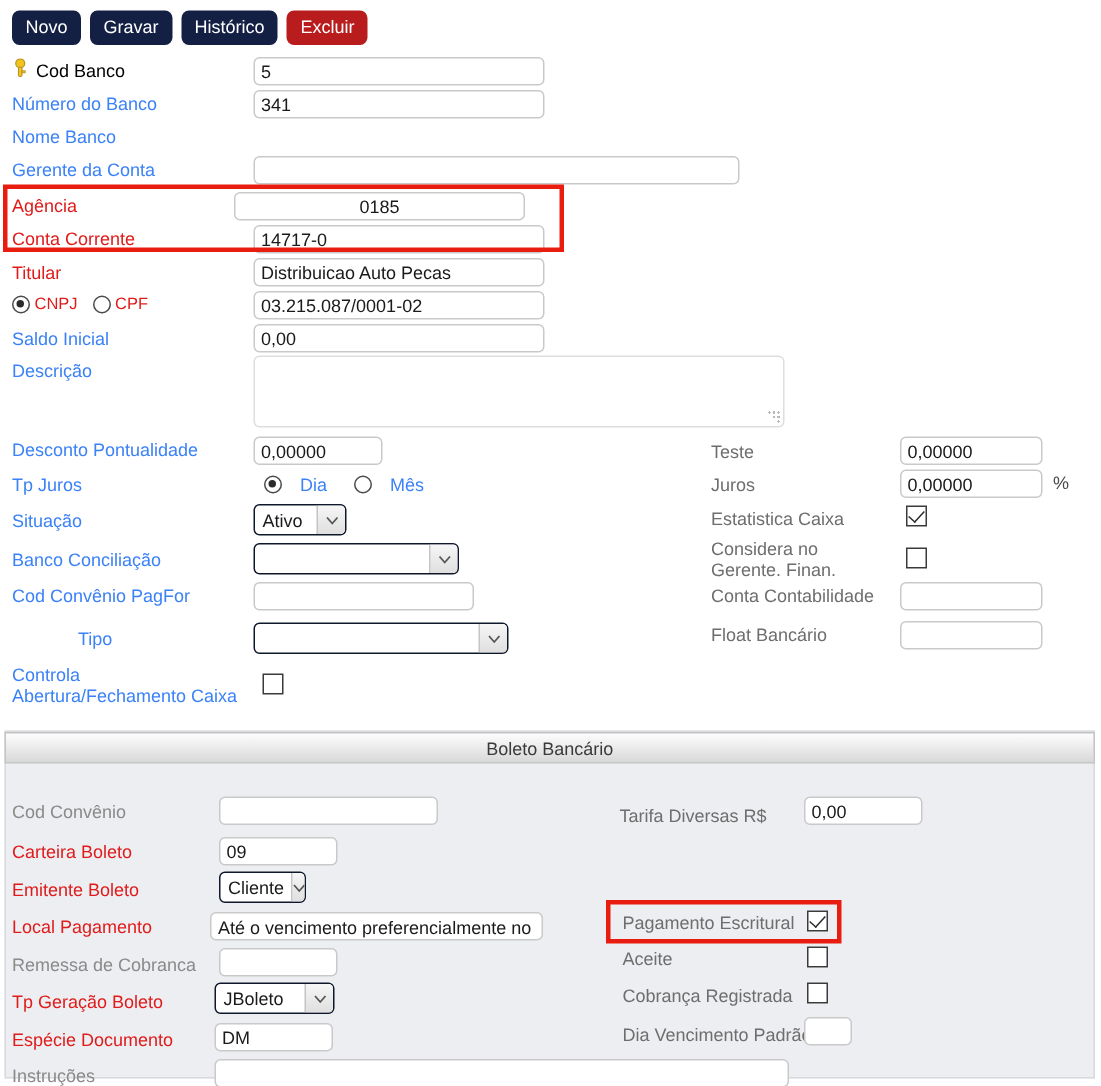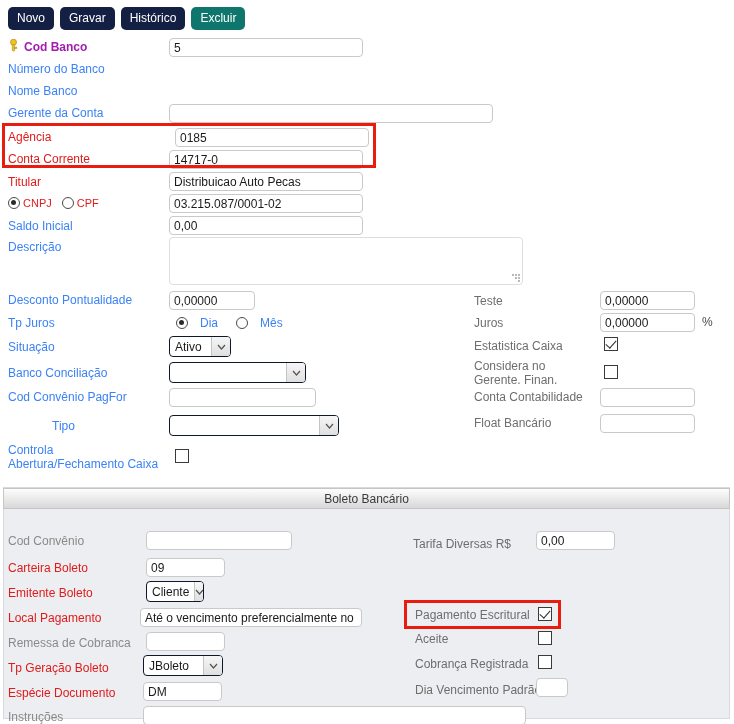--- a/index.html
+++ b/index.html
@@ -18,32 +18,32 @@
   .toolbar { position: absolute; left: 8px; top: 7px; display: flex; gap: 6px; }
   .btn {
     border: none; border-radius: 5px;
     color: #ffffff;
     font-family: "Liberation Sans", sans-serif;
     font-size: 12px; line-height: 12px;
     padding: 5px 9px 6px 9px;
     cursor: pointer;
     background: #141f44;
   }
-  .btn.danger { background: #0f766e; }
+  .btn.danger { background: #b91c1c; }
 
   
   .row { position: absolute; display: flex; align-items: center; }
   .lbl {
     font-family: "Liberation Sans", sans-serif;
     font-size: 12px;
     color: #3b82f6;
     white-space: nowrap;
   }
   .lbl.req { color: #e01b1b; }
-  .lbl.blue { color: #a21caf; font-weight: bold; }
+  .lbl.blue { color: #000000; font-weight: normal; }
   .lbl.dim { color: #8a8a8a; }
   .lbl.grey { color: #6e6e6e; }
 
   
   .inp {
     border: 1px solid #c9c9c9;
     border-radius: 4px;
     background: #ffffff;
     height: 19px;
     font-family: "Liberation Sans", sans-serif;
@@ -163,34 +163,35 @@
         <rect x="6.6" y="8.2" width="2.2" height="1.3" fill="#f0c419" stroke="#b8912a" stroke-width="0.6"></rect>
       </svg>
     </span>
     <span class="lbl blue" style="margin-left:5px;">Cod Banco</span>
   </div>
   <input class="inp" style="position: absolute; left: 169px; top: 38px; width: 194px;" value="5">
 
   <div class="row" style="left:8px; top:62px;">
     <span class="lbl">Número do Banco</span>
   </div>
+  <input class="inp" style="position: absolute; left: 169px; top: 60px; width: 194px;" value="341">
 
   <div class="row" style="left:8px; top:84px;">
     <span class="lbl">Nome Banco</span>
   </div>
 
   <div class="row" style="left:8px; top:106px;">
     <span class="lbl">Gerente da Conta</span>
   </div>
   <input class="inp" style="position: absolute; left: 169px; top: 104px; width: 324px;" value="">
 
   <div class="row" style="left:8px; top:130px;">
     <span class="lbl req">Agência</span>
   </div>
-  <input class="inp" style="position: absolute; left: 175px; top: 128px; width: 194px;" value="0185">
+  <input class="inp" style="position: absolute; left: 156px; top: 128px; width: 194px; text-align: center;" value="0185">
 
   <div class="row" style="left:8px; top:152px;">
     <span class="lbl req">Conta Corrente</span>
   </div>
   <input class="inp" style="position: absolute; left: 169px; top: 150px; width: 194px;" value="14717-0">
 
   <div class="hl" style="left:2px; top:123px; width:374px; height:45px;"></div>
 
   <div class="row" style="left:8px; top:175px;">
     <span class="lbl req">Titular</span>

